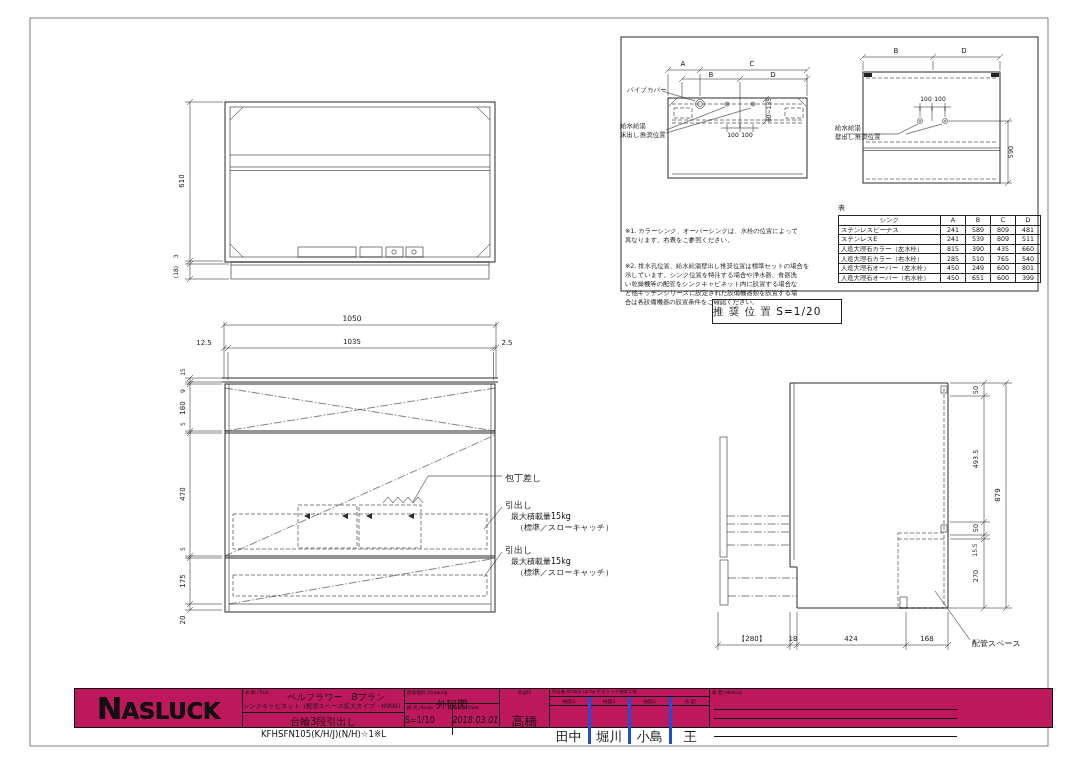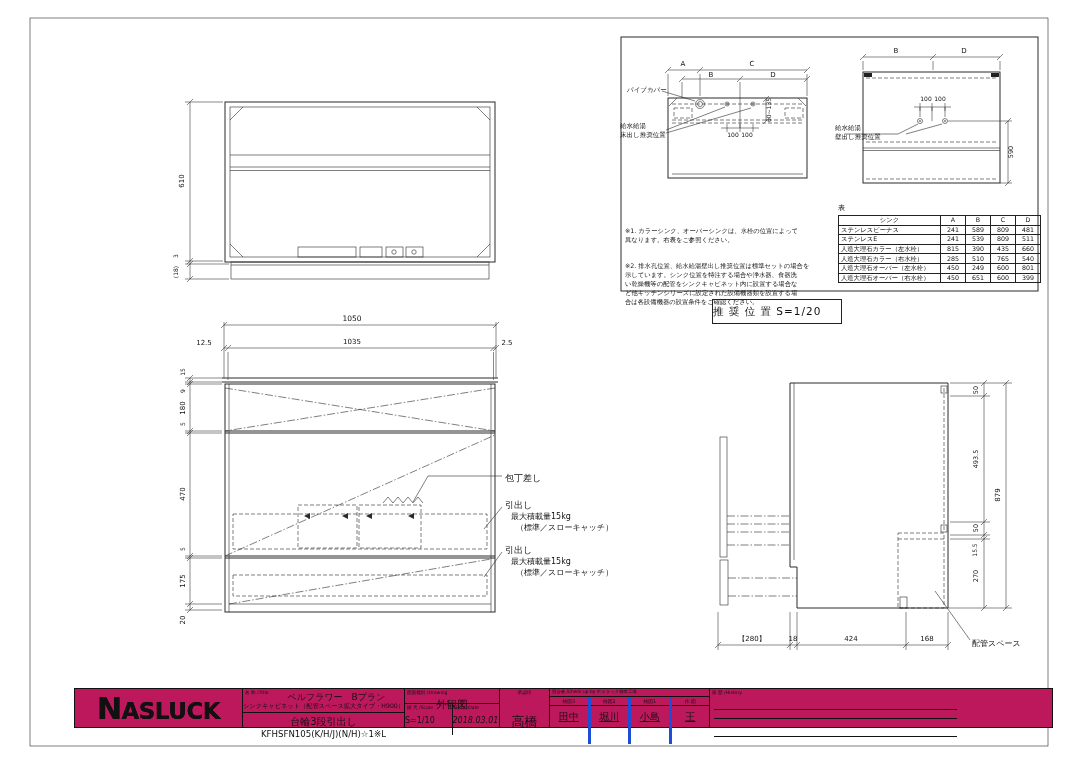--- a/index.html
+++ b/index.html
@@ -52,21 +52,21 @@
   #tb-appr{left:424px;width:50px;}
   #tb-appr .tb-hdr{left:50%;transform:translateX(-50%);}
   #tb-appr .name{position:absolute;left:0;right:0;top:24px;text-align:center;font-size:13px;}
   #tb-check{left:474px;width:160px;}
   #tb-check .chk-hdr{height:8px;font-size:4.4px;padding-left:2px;border-bottom:1px solid #111;box-sizing:border-box;white-space:nowrap;overflow:hidden;}
   #tb-check .cols{display:flex;height:47px;}
   #tb-check .col{flex:1;box-sizing:border-box;position:relative;}
   #tb-check .col+.col{border-left:3px solid #1d4ed8;}
   #tb-check .sub{display:block;height:9px;border-bottom:1px solid #111;box-sizing:border-box;
       text-align:center;font-size:4.8px;padding-top:1px;}
-  #tb-check .nm{display:block;text-align:center;font-size:10px;margin-top:4px;text-decoration:underline;}
+  #tb-check .nm{display:block;text-align:center;font-size:13px;margin-top:22px;}
   #tb-hist{left:634px;width:252px;}
   .hist-line{position:absolute;left:4px;right:4px;border-top:0.7px solid #111;}
   #tb-num{left:886px;width:93px;}
   #tb-num .rule{position:absolute;left:6px;right:6px;border-top:0.8px solid #111;}
   #tb-num .v1{position:absolute;left:0;right:0;top:21px;text-align:center;font-size:9px;}
   #tb-num .v2{position:absolute;left:0;right:0;top:39px;text-align:center;font-size:8px;}
 </style>
 </head>
 <body>
 

